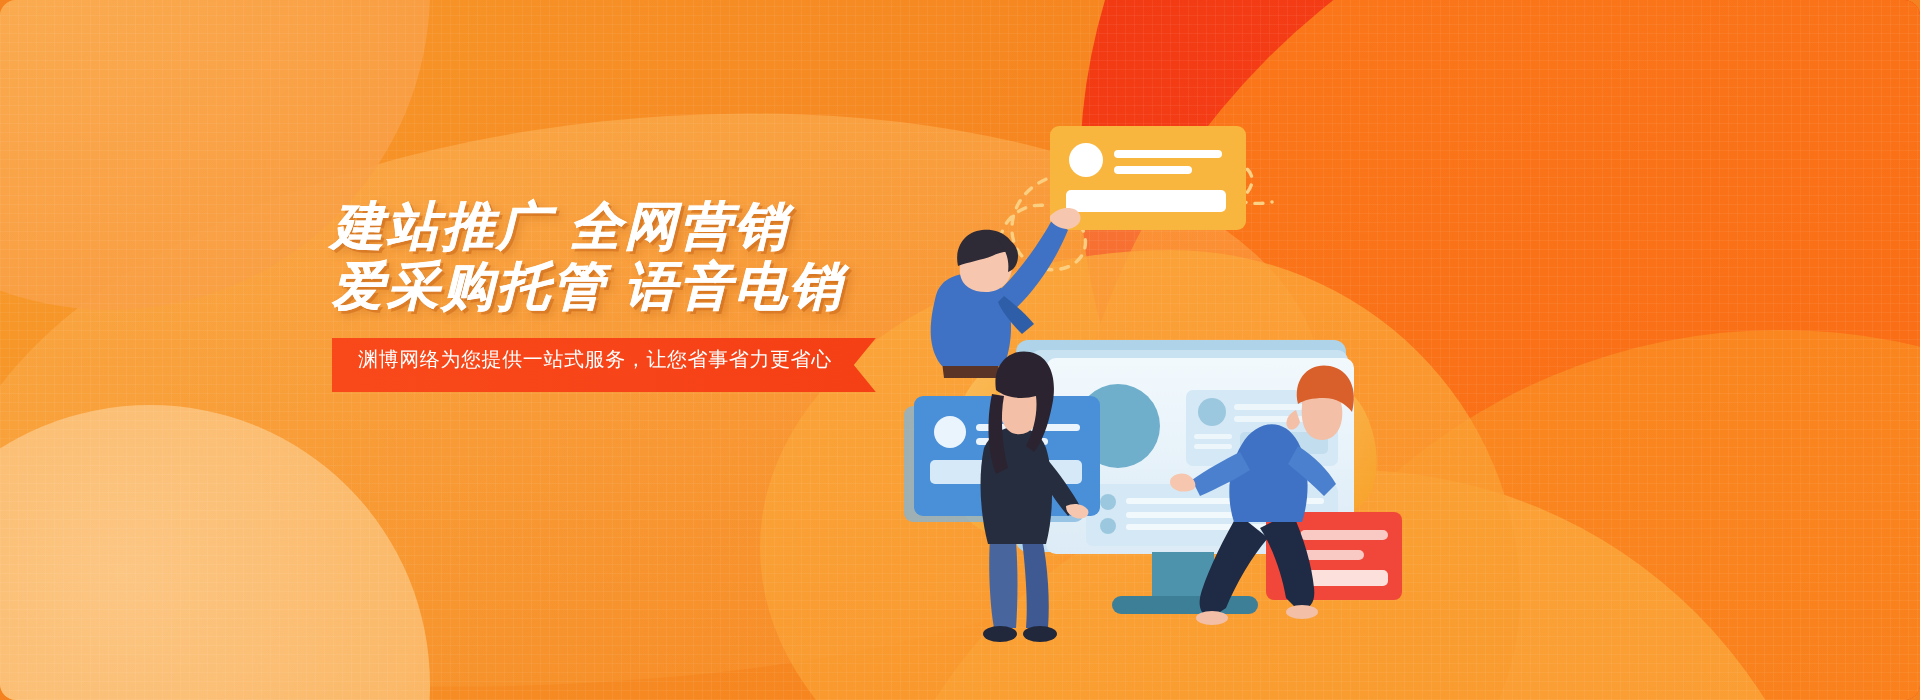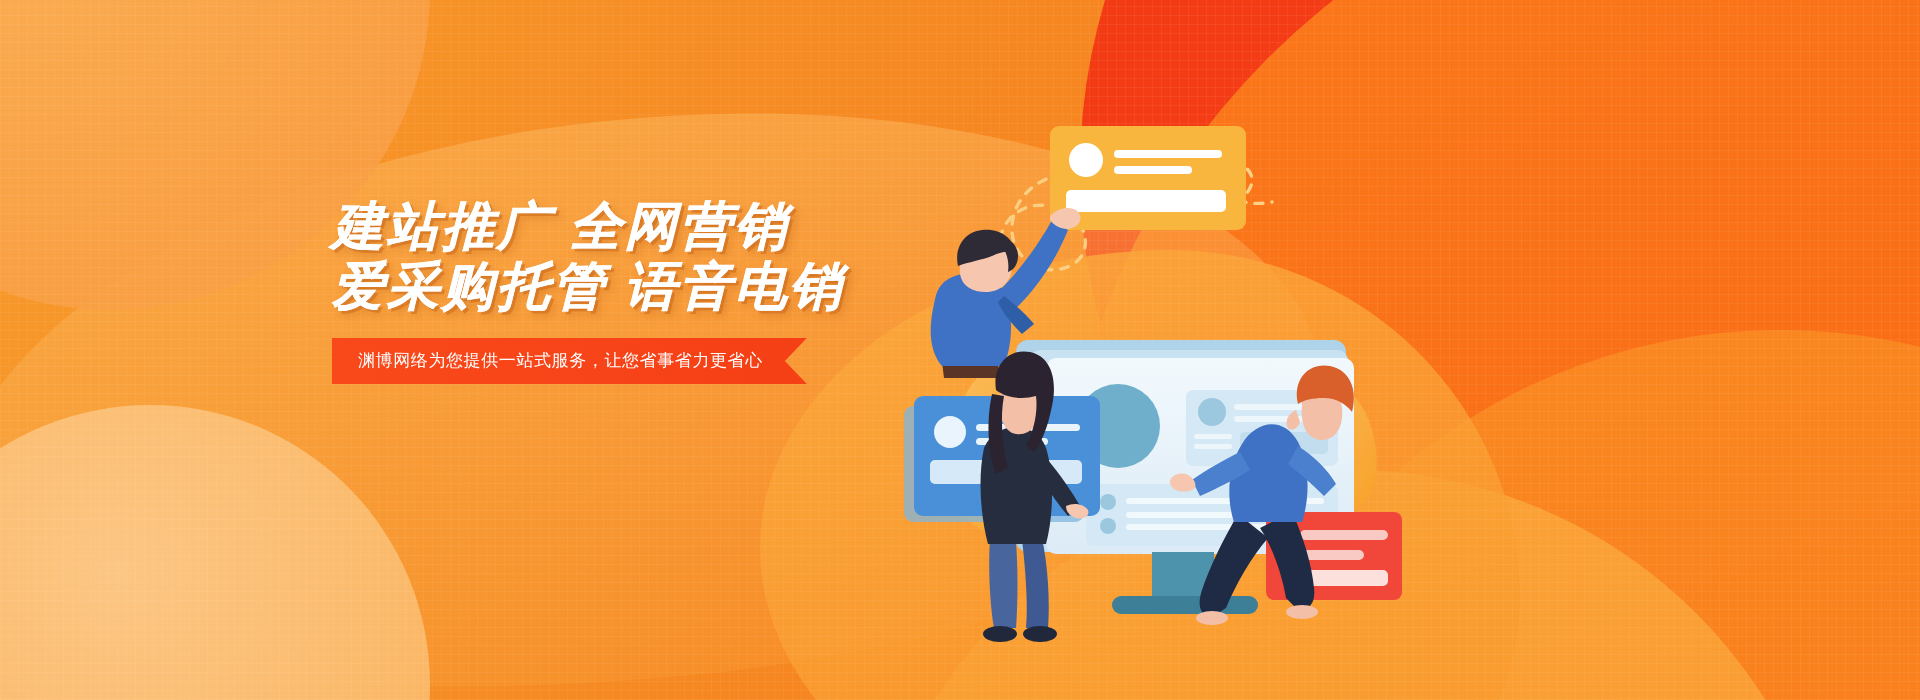--- a/index.html
+++ b/index.html
@@ -8,20 +8,21 @@
     font-family: "Liberation Sans", "DejaVu Sans", sans-serif;
     background:#F58220;
   }
 
   
   .banner {
     position:relative;
     width:1920px; height:700px;
     overflow:hidden;
     background: linear-gradient(115deg,#F79A2B 0%, #F68B23 38%, #F7811C 62%, #F86A16 100%);
+    border-radius: 16px;
   }
 
   
   .bg-layer { position:absolute; inset:0; overflow:hidden; }
 
   .circle-tl {
     position:absolute;
     left:-210px; top:-330px;
     width:640px; height:640px;
     border-radius:50%;
@@ -119,30 +120,31 @@
 
   
   .ribbon-wrap {
     position:absolute;
     left:332px; top:338px;
     z-index:40;
   }
   .ribbon {
     position:relative;
     display:inline-block;
-    height:46px;
+    height:54px;
     padding:0 44px 0 26px;
     line-height:46px;
     background:linear-gradient(90deg,#F9491A 0%, #F74418 55%, #F53F14 100%);
     color:#FFFFFF;
-    font-size:17px;
+    font-size:20px;
     letter-spacing:.6px;
     white-space:nowrap;
     clip-path:polygon(0 0, 100% 0, calc(100% - 22px) 50%, 100% 100%, 0 100%);
     box-shadow:0 2px 6px rgba(160,50,10,.25);
+    font-family:Liberation Mono, monospace;
   }
 
   
   .illustration {
     position:absolute;
     left:900px; top:60px;
     width:560px; height:600px;
     z-index:30;
   }
   .illustration svg { width:100%; height:100%; display:block; overflow:visible; }

